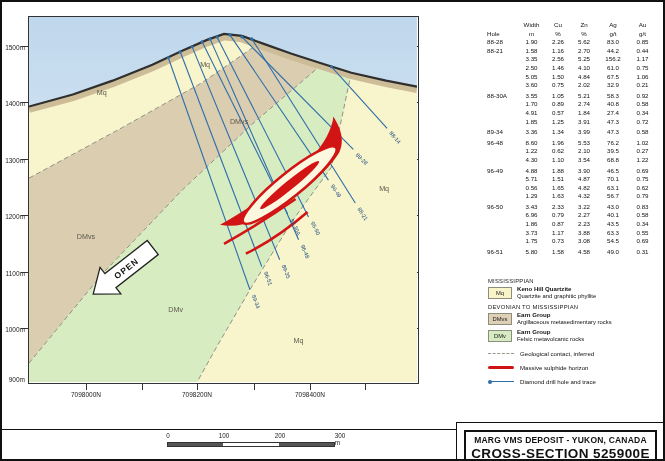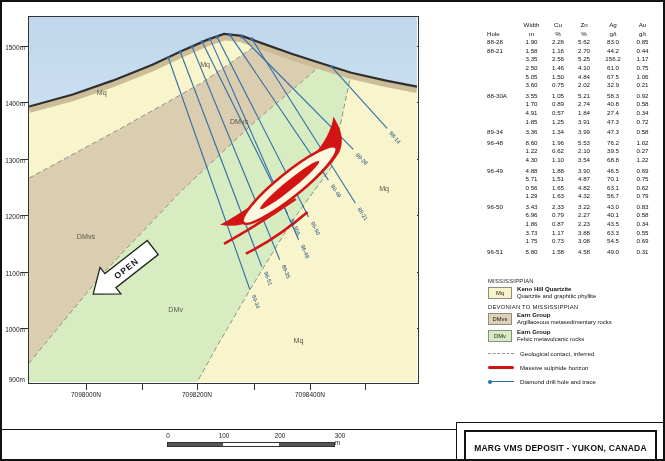--- a/index.html
+++ b/index.html
@@ -455,16 +455,17 @@
     <div class="sb-bar">
       <div class="sb-seg" style="width:56px;background:#555"></div>
       <div class="sb-seg" style="width:56px;background:#fff"></div>
       <div class="sb-seg" style="width:56px;background:#555"></div>
     </div>
   </div>
 
   <div id="title-block">
     <div id="title-inner">
       <div id="title-line1">MARG VMS DEPOSIT - YUKON, CANADA</div>
+      <div id="title-line2">CROSS-SECTION 525900E</div>
     </div>
   </div>
 
 </div>
 
 </body></html>

